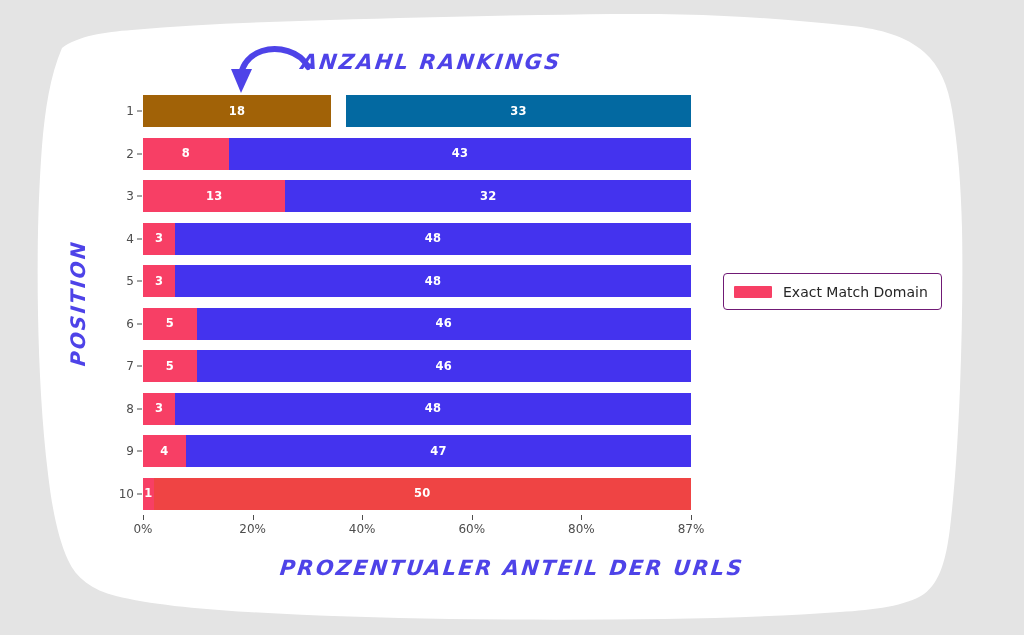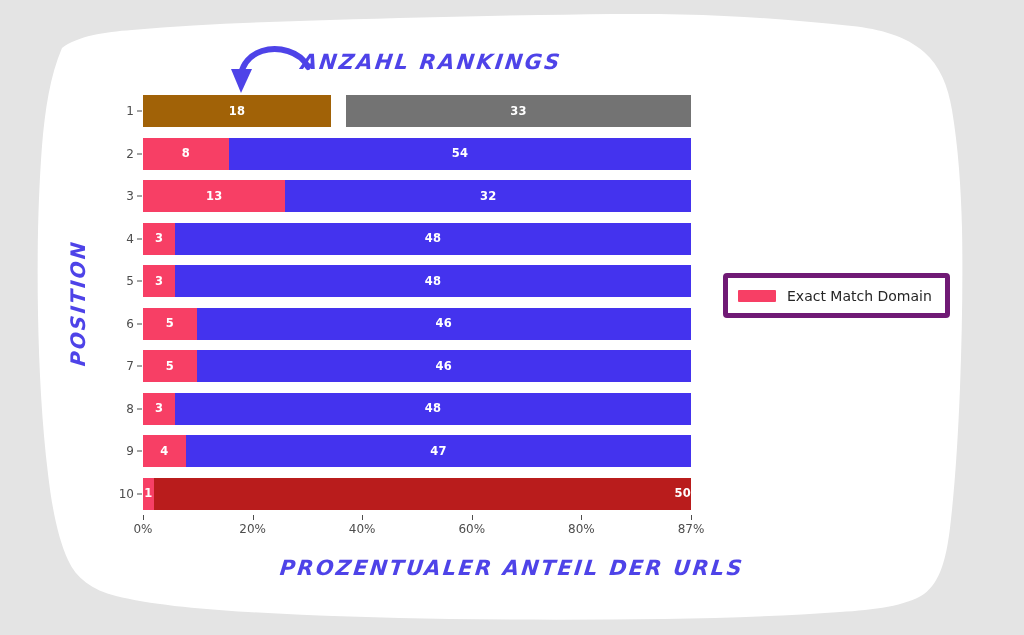--- a/index.html
+++ b/index.html
@@ -152,21 +152,21 @@
     width: 86px;
     height: 52px;
   }
 
   
   #legend {
     position: absolute;
     left: 723px;
     top: 273px;
     background: #ffffff;
-    border: 5px solid #701a75;
+    border: 1px solid #701a75;
     border-radius: 4px;
     padding: 8px 13px 8px 10px;
     box-sizing: border-box;
   }
   .legend-row {
     display: flex;
     align-items: center;
     height: 19px;
   }
   .legend-swatch {
@@ -228,32 +228,32 @@
     <span id="xaxis-title-inner" class="hand">PROZENTUALER ANTEIL DER URLS</span>
   </div>
 
   <div class="plot-area" id="plot-area">
       <div class="bar-row" style="top: 5.25px;">
         <span class="ytick-mark" style="top: 16px;"></span>
         <span class="ytick" style="top: 16px;">1</span>
         <div class="seg seg-pink" style="width: 35.2941%; background: #a16207;">
           <span class="seg-label">18</span>
         </div>
-        <div class="seg seg-blue" style="width: 64.7059%; background: #737373; margin-left: 15px;">
+        <div class="seg seg-blue" style="width: 64.7059%; background: #0369a1; margin-left: 15px;">
           <span class="seg-label">33</span>
         </div>
       </div>
       <div class="bar-row" style="top: 47.75px;">
         <span class="ytick-mark" style="top: 16px;"></span>
         <span class="ytick" style="top: 16px;">2</span>
         <div class="seg seg-pink" style="width: 15.6863%; background: rgb(247, 63, 101);">
           <span class="seg-label">8</span>
         </div>
         <div class="seg seg-blue" style="width: 84.3137%; background: rgb(68, 51, 238);">
-          <span class="seg-label">54</span>
+          <span class="seg-label">43</span>
         </div>
       </div>
       <div class="bar-row" style="top: 90.25px;">
         <span class="ytick-mark" style="top: 16px;"></span>
         <span class="ytick" style="top: 16px;">3</span>
         <div class="seg seg-pink" style="width: 26%; background: rgb(247, 63, 101);">
           <span class="seg-label">13</span>
         </div>
         <div class="seg seg-blue" style="width: 74%; background: rgb(68, 51, 238);">
           <span class="seg-label">32</span>
@@ -318,21 +318,21 @@
         <div class="seg seg-blue" style="width: 92.1569%; background: rgb(68, 51, 238);">
           <span class="seg-label">47</span>
         </div>
       </div>
       <div class="bar-row" style="top: 387.75px;">
         <span class="ytick-mark" style="top: 16px;"></span>
         <span class="ytick" style="top: 16px;">10</span>
         <div class="seg seg-pink" style="width: 1.96078%; background: rgb(247, 63, 101);">
           <span class="seg-label">1</span>
         </div>
-        <div class="seg seg-blue" style="width: 98.0392%; background: #b91c1c; justify-content: flex-end;">
+        <div class="seg seg-blue" style="width: 98.0392%; background: #ef4444;">
           <span class="seg-label">50</span>
         </div>
       </div>
       <span class="xtick-mark" style="left: 0%;"></span>
       <span class="xtick" style="left: 0%;">0%</span>
       <span class="xtick-mark" style="left: 20%;"></span>
       <span class="xtick" style="left: 20%;">20%</span>
       <span class="xtick-mark" style="left: 40%;"></span>
       <span class="xtick" style="left: 40%;">40%</span>
       <span class="xtick-mark" style="left: 60%;"></span>

